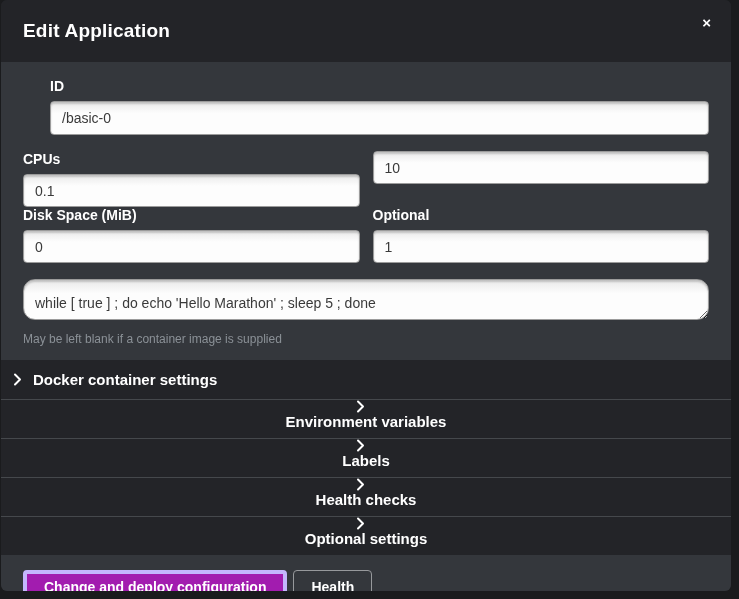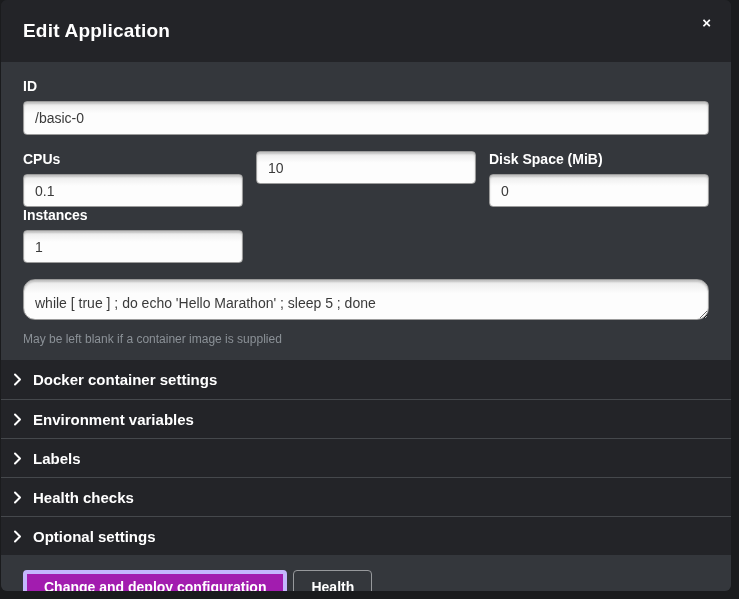--- a/index.html
+++ b/index.html
@@ -74,24 +74,24 @@
     padding: 0 11px;
   }
   .text-input { height: 34px; }
   .text-area {
     height: 41px;
     padding-top: 14px;
     resize: vertical;
     line-height: 1.35;
     border-radius: 12px;
   }
-  .row-id { margin-bottom: 16px; }
+  .row-id { margin-bottom: 16px; margin-left: 27px; }
   .row-resources {
     display: grid;
-    grid-template-columns: repeat(3, 1fr);
+    grid-template-columns: repeat(2, 1fr);
     column-gap: 13px;
     margin-bottom: 16px;
   }
   .row-resources .text-input { height: 33px; }
   .help-text {
     color: #8b9197;
     font-size: 12px;
     margin-top: 8px;
   }
   
@@ -99,21 +99,21 @@
     background: #232428;
     flex: 0 0 auto;
   }
   .section-row {
     height: 39px;
     display: flex;
     align-items: center;
     padding: 0 12px;
     cursor: pointer;
   }
-  .section-row + .section-row { border-top: 1px solid #45484c; }
+  .section-row + .section-row { border-top: 1px solid #45484c; flex-direction: column; }
   .chevron {
     display: inline-flex;
     align-items: center;
     margin-right: 11px;
     flex: 0 0 auto;
   }
   .section-label {
     color: #ffffff;
     font-size: 15px;
     font-weight: 700;
@@ -170,21 +170,21 @@
         <input class="text-input" type="text" value="0.1" style="">
       </div>
       <div>
         <input class="text-input" type="text" value="10" style="">
       </div>
       <div>
         <label class="field-label">Disk Space (MiB)</label>
         <input class="text-input" type="text" value="0" style="">
       </div>
       <div>
-        <label class="field-label">Instances</label>
+        <label class="field-label">Optional</label>
         <input class="text-input" type="text" value="1" style="">
       </div>
     </div>
 
     <div>
       <textarea class="text-area" style="">while [ true ] ; do echo 'Hello Marathon' ; sleep 5 ; done</textarea>
       <div class="help-text">May be left blank if a container image is supplied</div>
     </div>
 
   </div>

